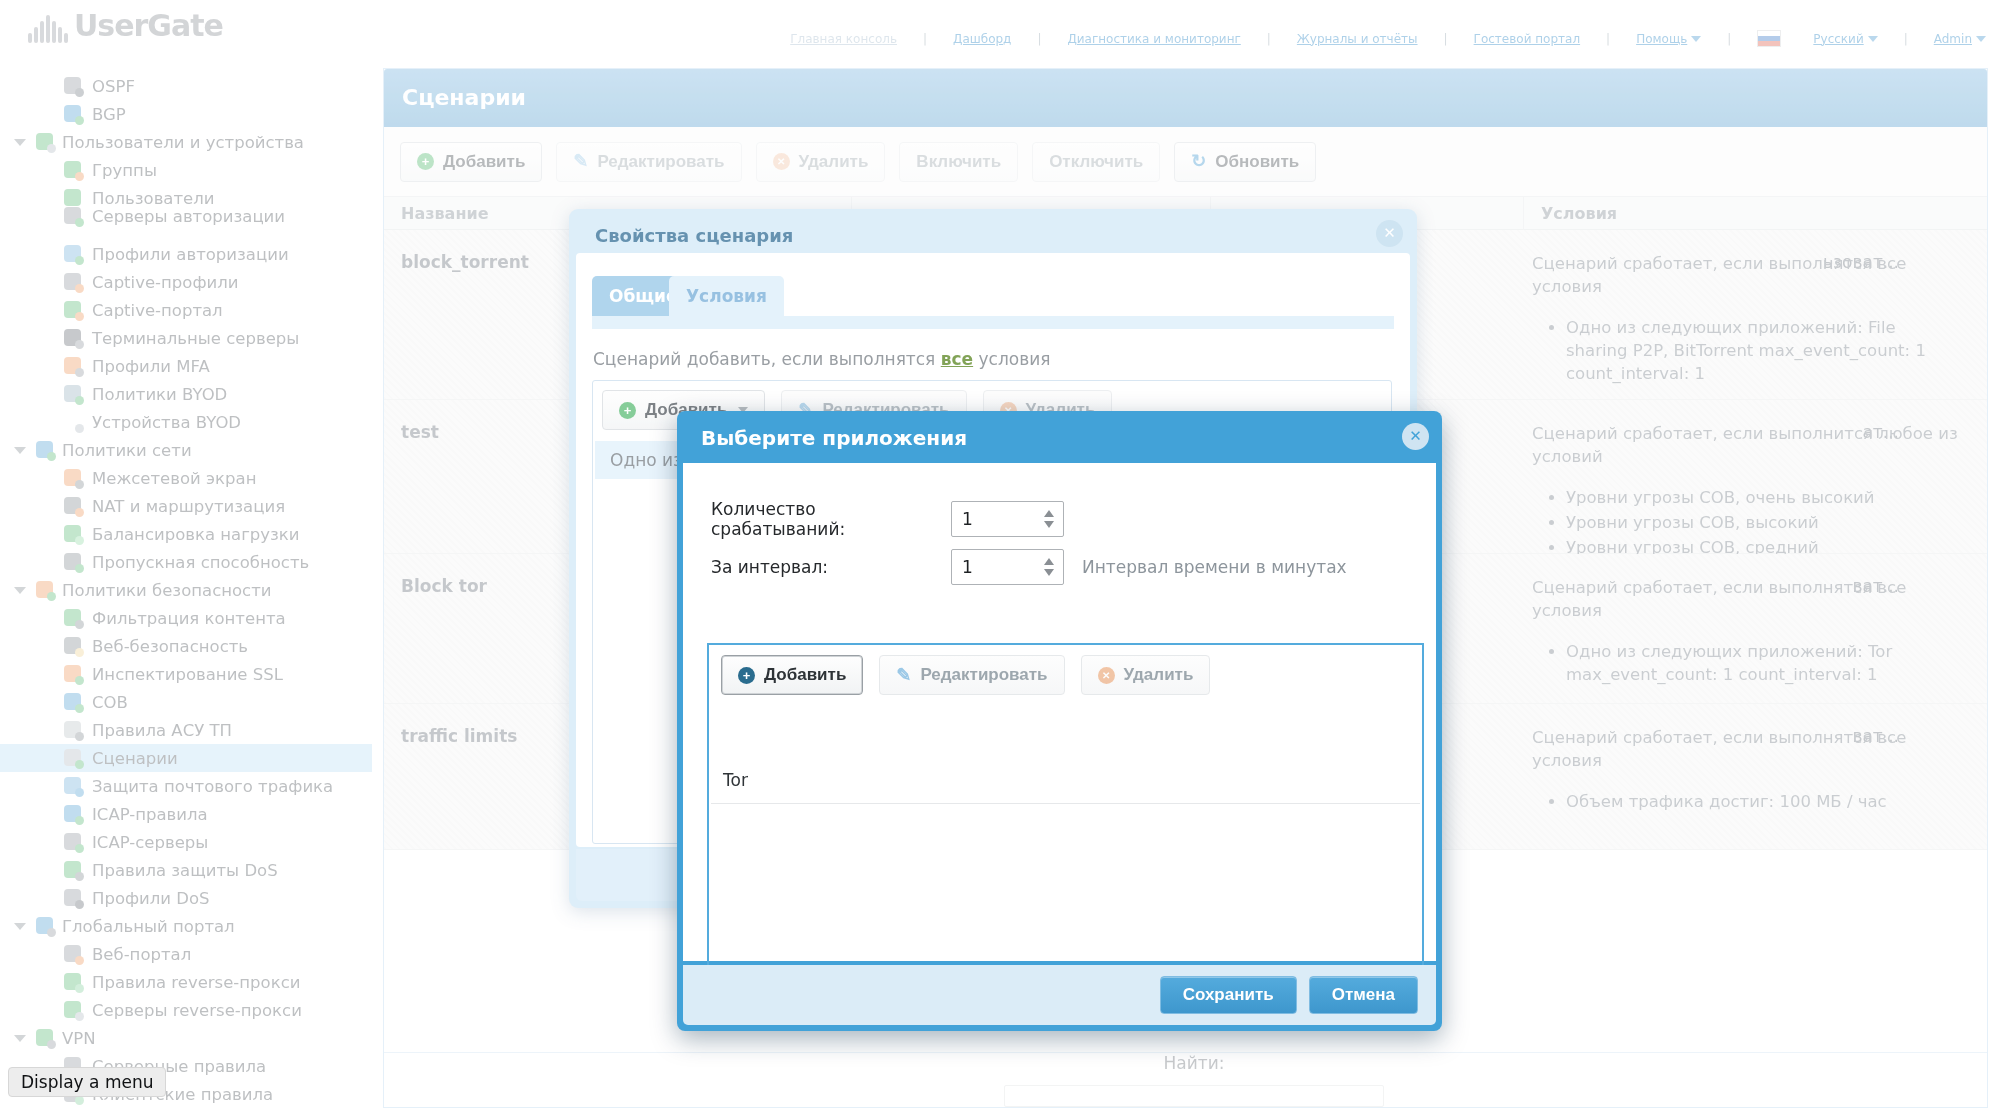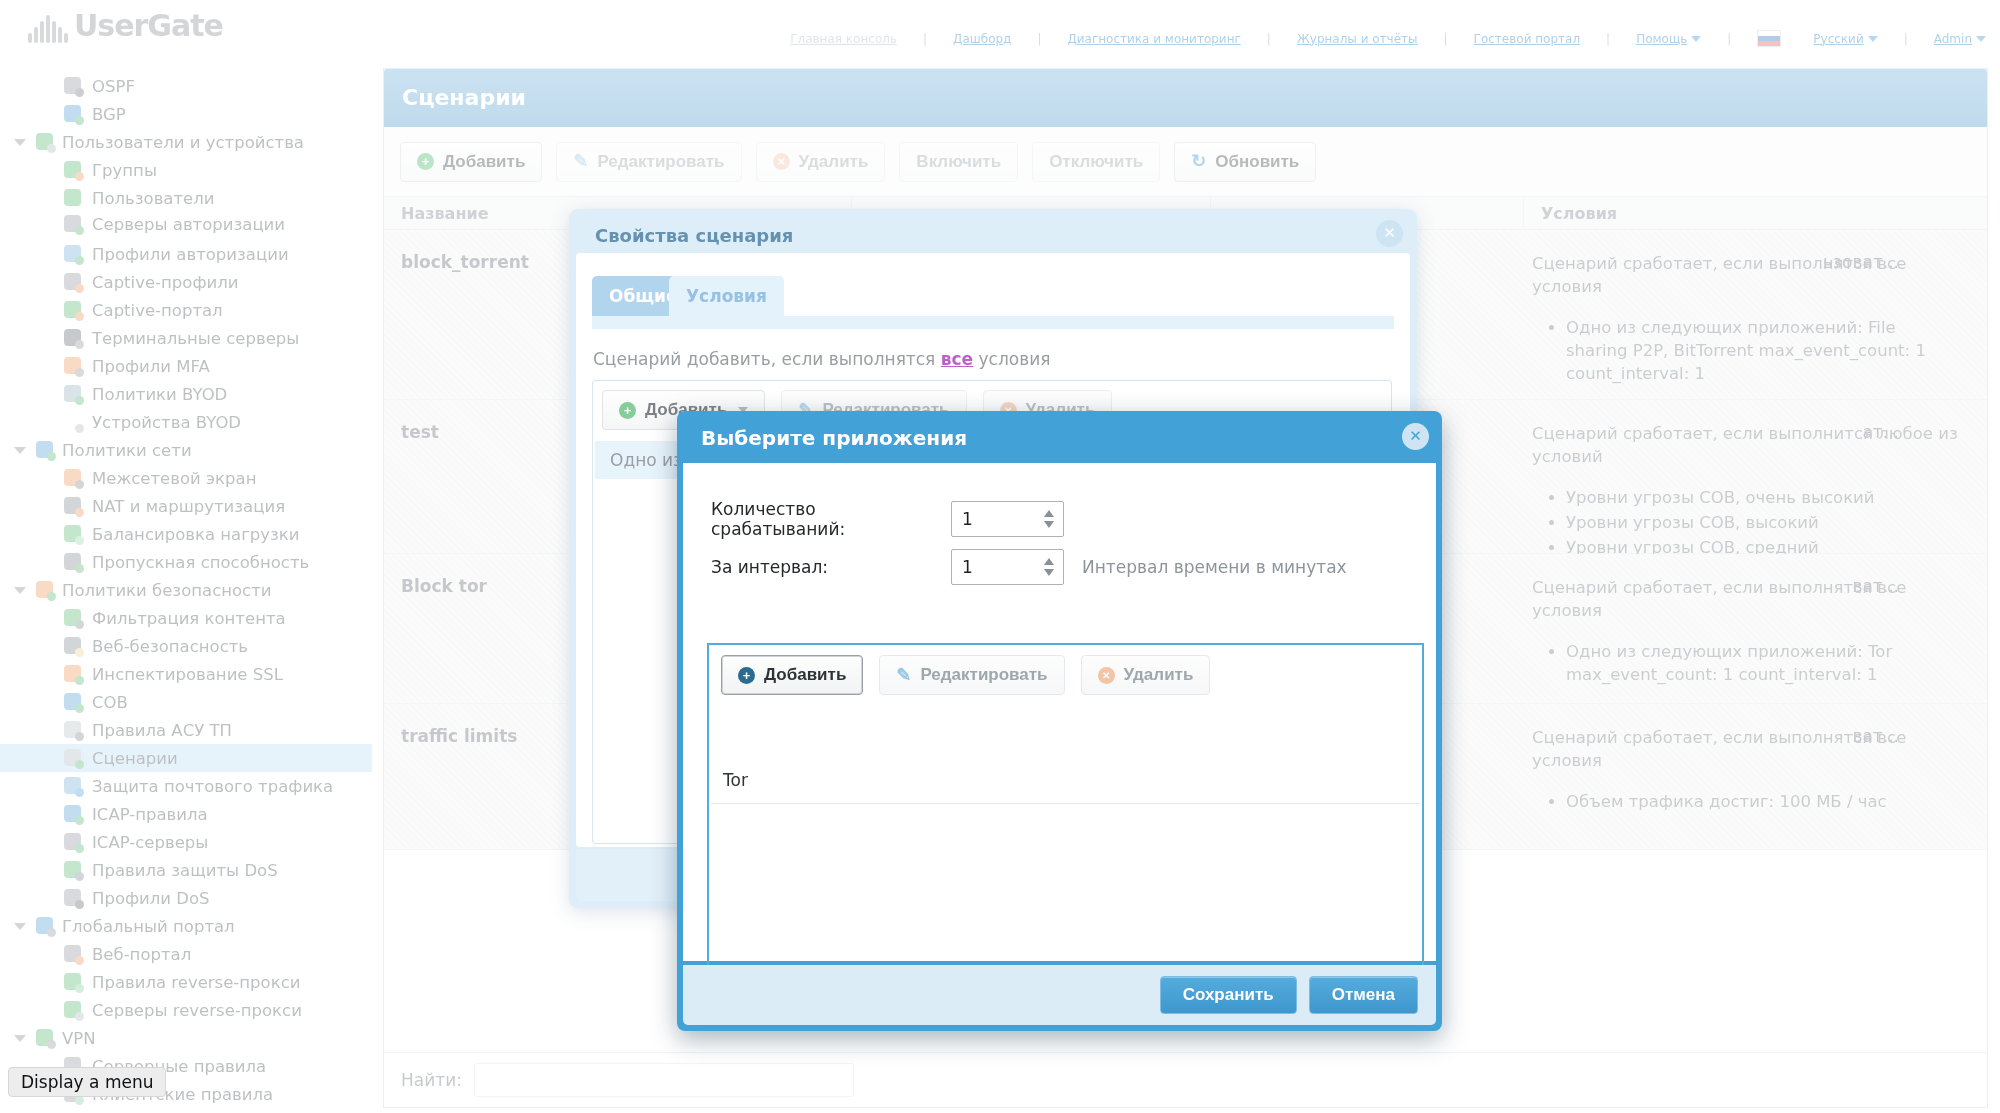--- a/index.html
+++ b/index.html
@@ -44,39 +44,39 @@
   .th:first-child{border-left:none;}
   #rows{position:absolute;left:0;top:161px;width:100%;}
   .row{position:absolute;left:0;width:1603px;border-bottom:1px solid #e6e8ea;box-sizing:border-box;
        background:repeating-linear-gradient(45deg,#efefef 0 2px,#f6f6f6 2px 5px);}
   .cell-name{position:absolute;left:17px;top:22px;font-size:17px;color:#6a727a;font-weight:bold;}
   .cell-users{position:absolute;top:22px;font-size:17px;color:#6a727a;right:88px;}
   .cell-cond{position:absolute;left:1148px;top:22px;width:430px;font-size:16.5px;color:#767f88;line-height:23px;}
   .cell-cond ul{margin:18px 0 0 34px;padding:0;}
   .cell-cond li{margin:0 0 2px 0;}
   
-  #searchbar{position:absolute;left:0;bottom:0;width:100%;height:55px;border-top:1px solid #cfe4f3;background:#fff;display:flex;align-items:center;padding-left:17px;box-sizing:border-box;gap:12px;}
+  #searchbar{position:absolute;left:0;bottom:0;width:100%;height:55px;border-top:1px solid #cfe4f3;background:#fff;display:flex;align-items:center;padding-left:17px;box-sizing:border-box;gap:12px;flex-direction:column;}
   #searchbar label{font-size:17px;color:#6f767d;}
   #search-input{width:380px;height:34px;border:1px solid #e0e2e4;border-radius:2px;box-sizing:border-box;}
   
   #ov1{position:absolute;inset:0;background:rgba(255,255,255,.45);z-index:5;}
   #ov2{position:absolute;inset:0;background:rgba(255,255,255,.30);z-index:15;}
   
   #dlg1{position:absolute;left:569px;top:209px;width:848px;height:699px;z-index:10;
         background:#cfe7f6;border-radius:9px;box-shadow:0 4px 18px rgba(60,100,140,.25);}
   #dlg1-title{position:absolute;left:26px;top:16px;font-size:18px;font-weight:700;color:#24648f;}
   .close{position:absolute;width:27px;height:27px;border-radius:50%;text-align:center;line-height:27px;font-weight:700;cursor:pointer;}
   #dlg1 .close{right:14px;top:11px;background:#b9d8ec;color:#fff;font-size:15px;}
   #dlg1-body{position:absolute;left:7px;top:44px;width:834px;height:594px;background:#fff;border-radius:4px;}
   .tab{position:absolute;top:23px;height:40px;line-height:40px;padding:0 17px;font-size:17px;font-weight:700;border-radius:5px 5px 0 0;}
   .tab.active{background:#8fc3e6;color:#fff;}
   .tab.idle{background:#d9ecf9;color:#6ba6d4;}
   #tabstrip{position:absolute;left:16px;top:63px;width:802px;height:13px;background:#d9ecf9;}
   #dlg1-intro{position:absolute;left:17px;top:96px;font-size:17px;color:#6d747b;}
-  #dlg1-intro a{color:#a21caf;font-weight:700;text-decoration:underline;}
+  #dlg1-intro a{color:#4d7c0f;font-weight:700;text-decoration:underline;}
   #dlg1-panel{position:absolute;left:16px;top:127px;width:800px;height:464px;border:1px solid #c7dcec;border-radius:3px;box-sizing:border-box;}
   #dlg1-tb{position:absolute;left:9px;top:9px;display:flex;gap:16px;}
   #dlg1-listrow{position:absolute;left:2px;top:60px;width:770px;height:38px;background:#dff0fb;color:#6d747b;font-size:17px;line-height:38px;padding-left:15px;}
   #dlg1-foot{position:absolute;left:7px;bottom:7px;width:834px;height:52px;background:#d6eaf8;border-radius:0 0 6px 6px;}
   
   #dlg2{position:absolute;left:677px;top:411px;width:765px;height:620px;z-index:20;
         background:#42a2d8;border-radius:8px;box-shadow:0 8px 26px rgba(0,40,70,.35);}
   #dlg2-title{position:absolute;left:24px;top:15px;font-size:20px;font-weight:700;color:#fff;}
   #dlg2 .close{right:13px;top:12px;background:#cfe4f2;color:#42a2d8;font-size:15px;}
   #dlg2-body{position:absolute;left:6px;top:52px;width:753px;height:498px;background:#fff;}
@@ -151,21 +151,21 @@
       <span class="slabel" style="left: 62px;">Пользователи и устройства</span>
     </div>
     <div class="snode" style="top: 94px;">
       <span class="sic" style="left: 64px; top: 5px; background: rgb(99, 189, 126); --c2: #efa06a;"></span>
       <span class="slabel" style="left: 92px;">Группы</span>
     </div>
     <div class="snode" style="top: 122px;">
       <span class="sic" style="left: 64px; top: 5px; background: rgb(99, 189, 126); --c2: #6f7post8;"></span>
       <span class="slabel" style="left: 92px;">Пользователи</span>
     </div>
-    <div class="snode" style="top: 148px; text-align: center;">
+    <div class="snode" style="top: 140px; text-align: center;">
       <span class="sic" style="left: 64px; top: 5px; background: rgb(154, 160, 166); --c2: #63bd7e;"></span>
       <span class="slabel" style="left: 92px;">Серверы авторизации</span>
     </div>
     <div class="snode" style="top: 178px;">
       <span class="sic" style="left: 64px; top: 5px; background: rgb(127, 182, 221); --c2: #63bd7e;"></span>
       <span class="slabel" style="left: 92px;">Профили авторизации</span>
     </div>
     <div class="snode" style="top: 206px;">
       <span class="sic" style="left: 64px; top: 5px; background: rgb(154, 160, 166); --c2: #efa06a;"></span>
       <span class="slabel" style="left: 92px;">Captive-профили</span>

